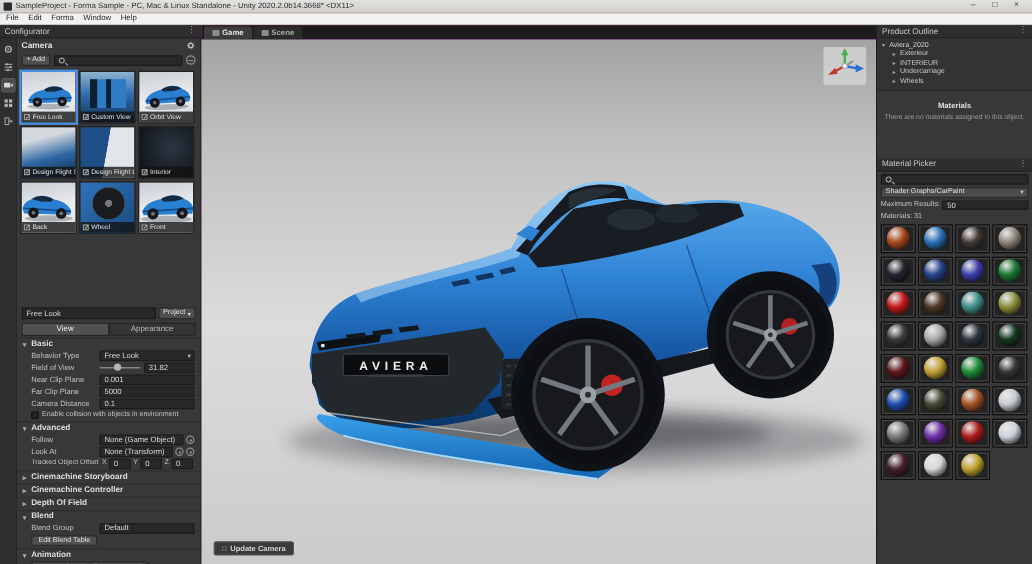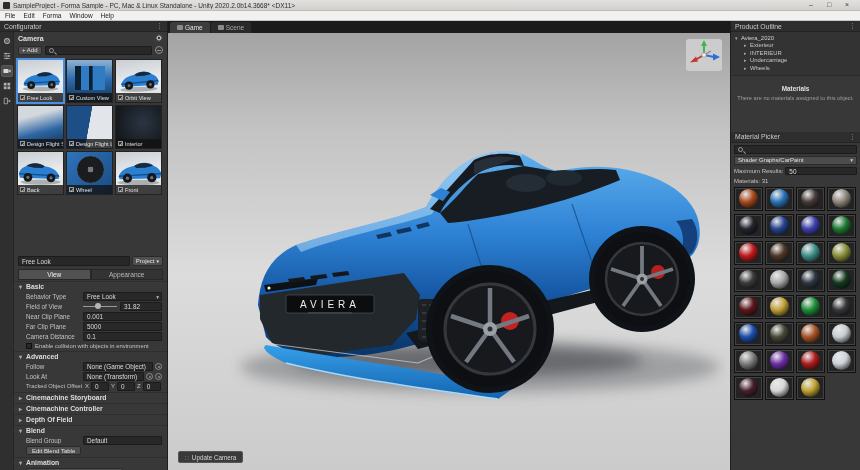--- a/index.html
+++ b/index.html
@@ -103,21 +103,21 @@
   .obj-picker{ width:7px; height:7px; border-radius:50%; border:1px solid #8c8c8c; margin-left:2px;
     position:relative; flex:none;}
   .obj-picker::after{ content:""; position:absolute; left:2px; top:2px; width:2px; height:2px;
     border-radius:50%; background:#8c8c8c;}
   .axis-lbl{ font-size:6px; color:#c2c2c2; margin:0 2px; flex:none;}
   .axis-field{ width:18px; flex:none !important;}
   .sub-btn-row{ padding:1px 0 1px 12px; display:flex;}
   #edit-blend-btn, #create-timeline-btn{ height:9px; font-size:6px;}
 
   
-  #viewport{ position:absolute; left:168px; top:21px; right:130px; bottom:0; background:#d946ef;}
+  #viewport{ position:absolute; left:168px; top:21px; right:130px; bottom:0; background:#d946ef;font-weight:bold;}
   #vp-tabs{ height:12px; background:#1b1b1b; display:flex; align-items:flex-end; padding-left:2px; gap:1px;}
   .vp-tab{ height:11px; display:flex; align-items:center; gap:2px; padding:0 7px;
     font-size:6.5px; color:#a9a9a9; background:#2a2a2a; border-radius:2px 2px 0 0;}
   .vp-tab.active{ background:#3c3c3c; color:#e4e4e4;}
   .vp-tab .ticon{ width:6px; height:5px; background:#8b8b8b; border-radius:1px;}
   #render{ position:absolute; left:0; top:12px; right:0; bottom:0;
     background:linear-gradient(180deg,#a3a3a3 0%,#c3c3c3 22%,#dcdcdc 55%,#cbcbcb 100%); overflow:hidden;}
   #car-svg{ position:absolute; left:0; top:0; width:100%; height:100%;}
   #gizmo{ position:absolute; top:6px; right:8px; width:36px; height:32px;}
   #update-camera-btn{ position:absolute; left:10px; bottom:7px; height:12px; background:#3a3a3a;

